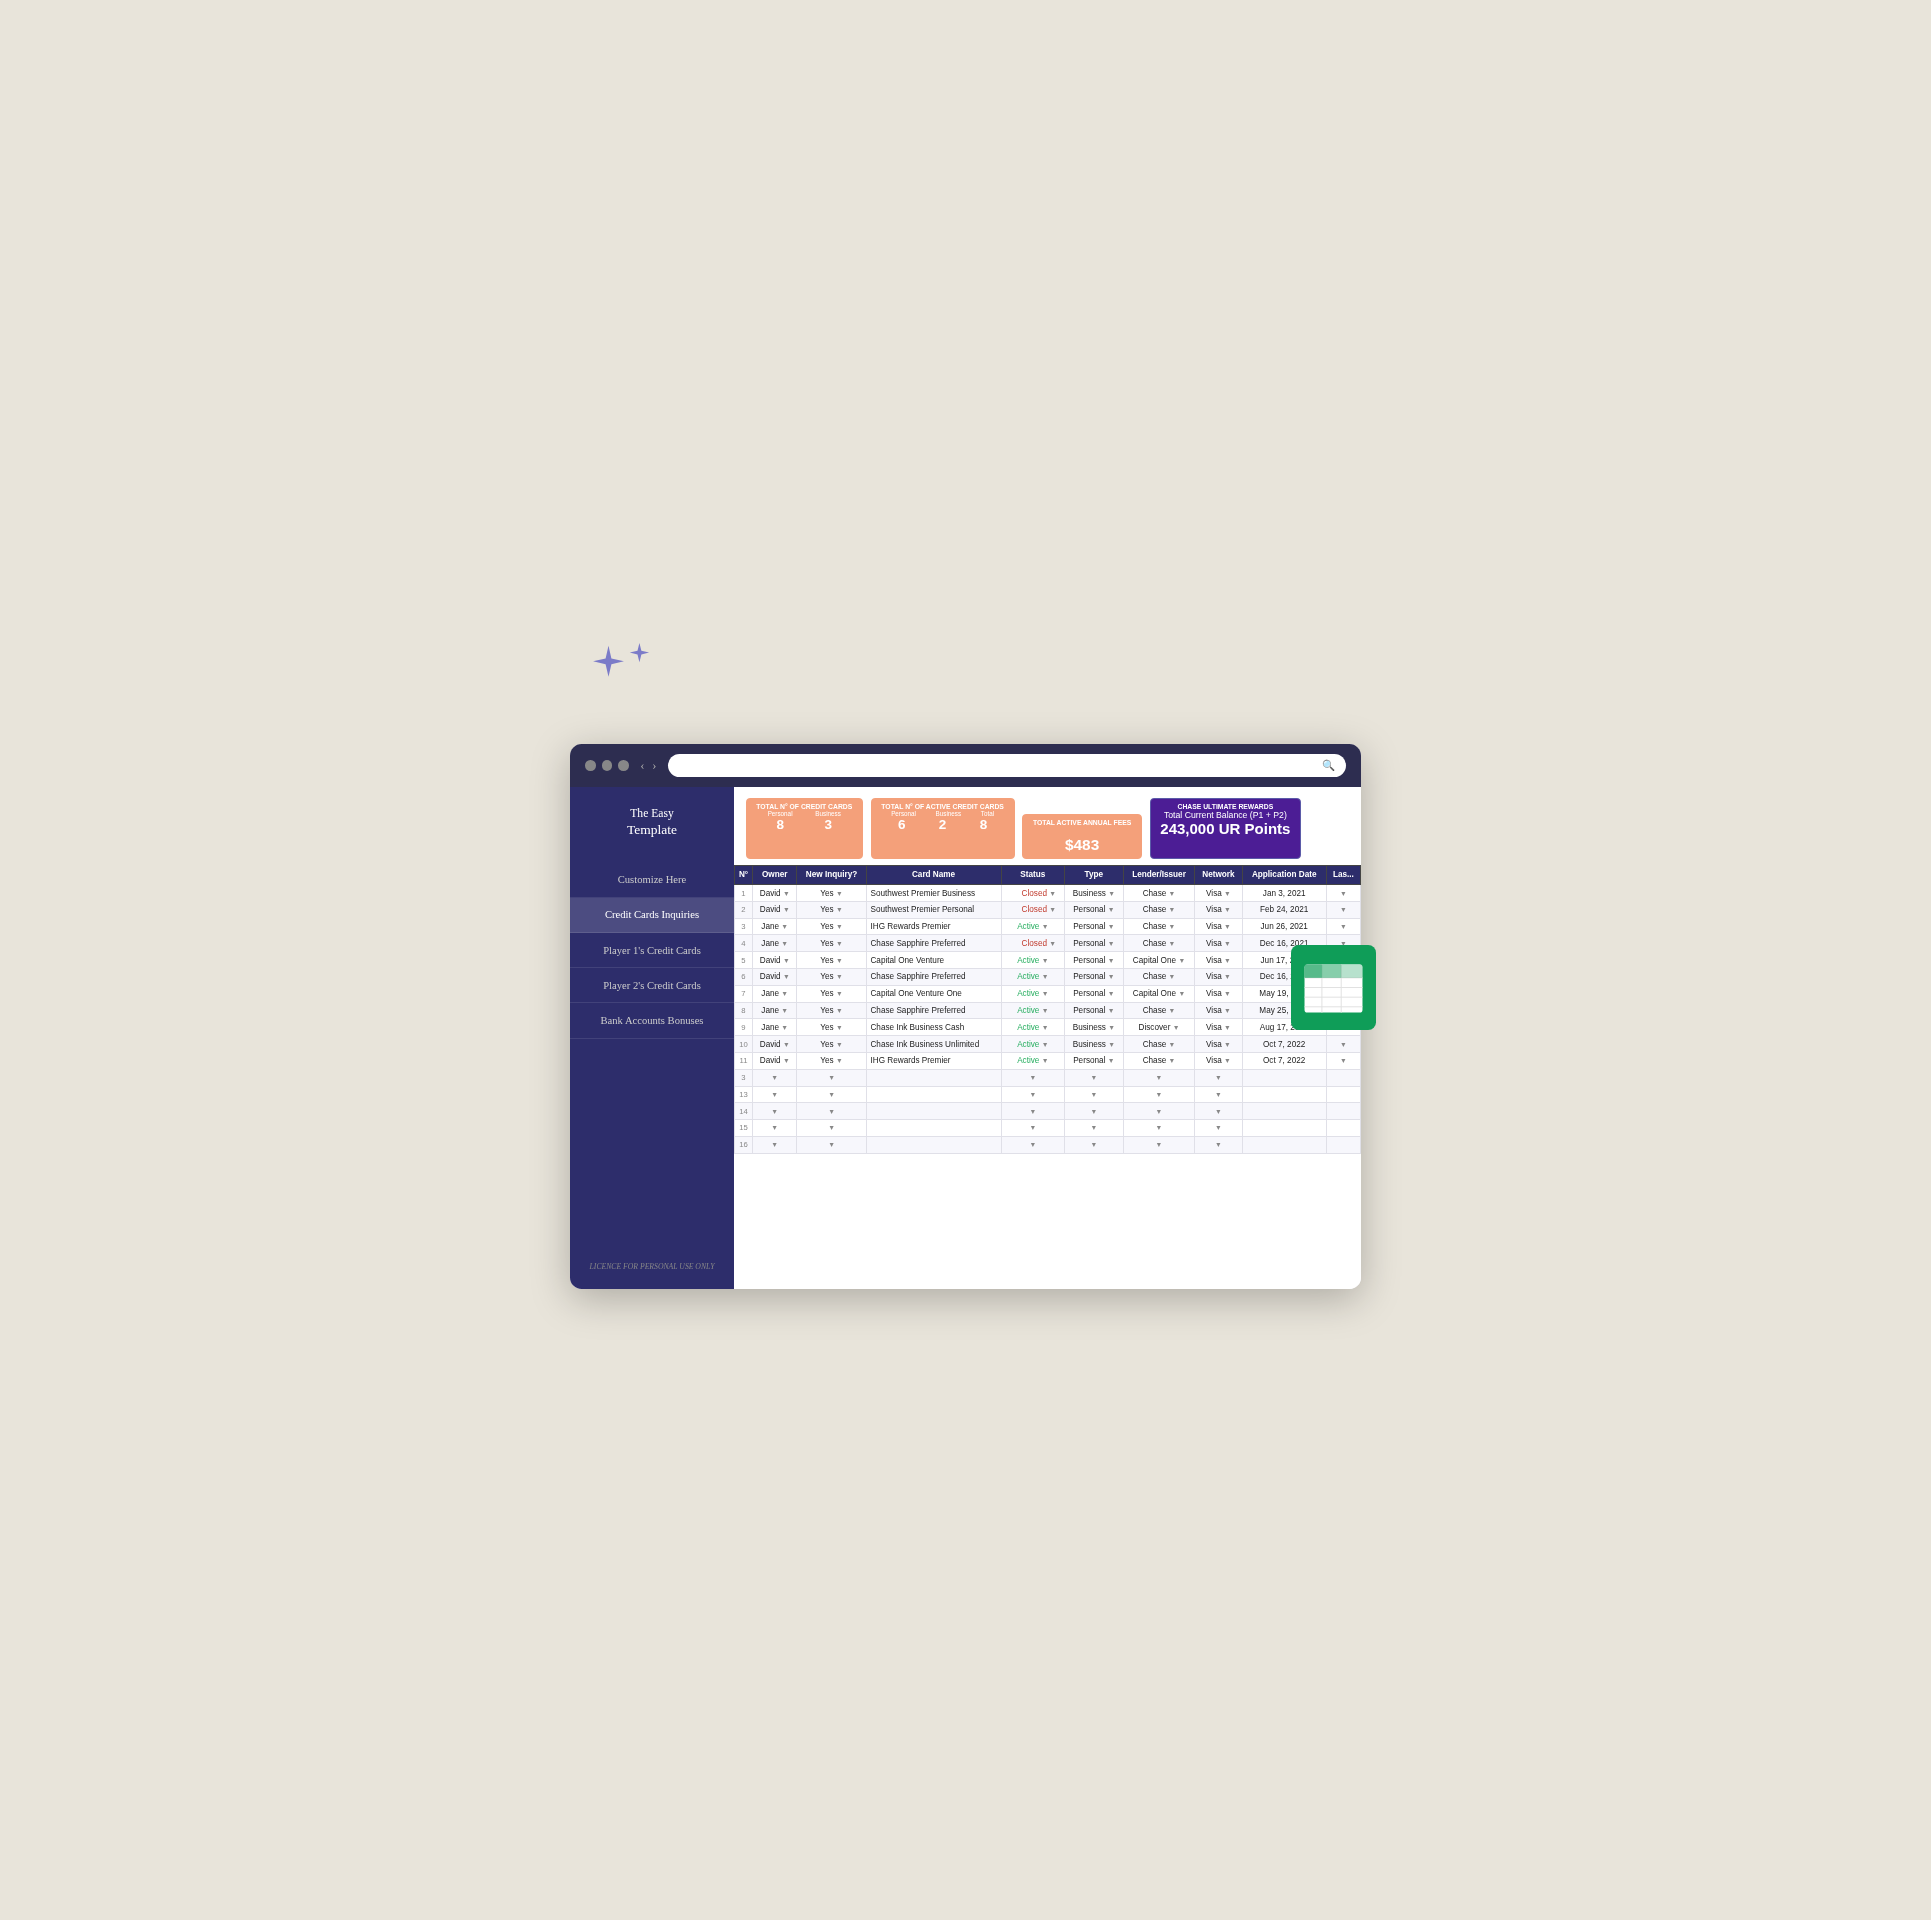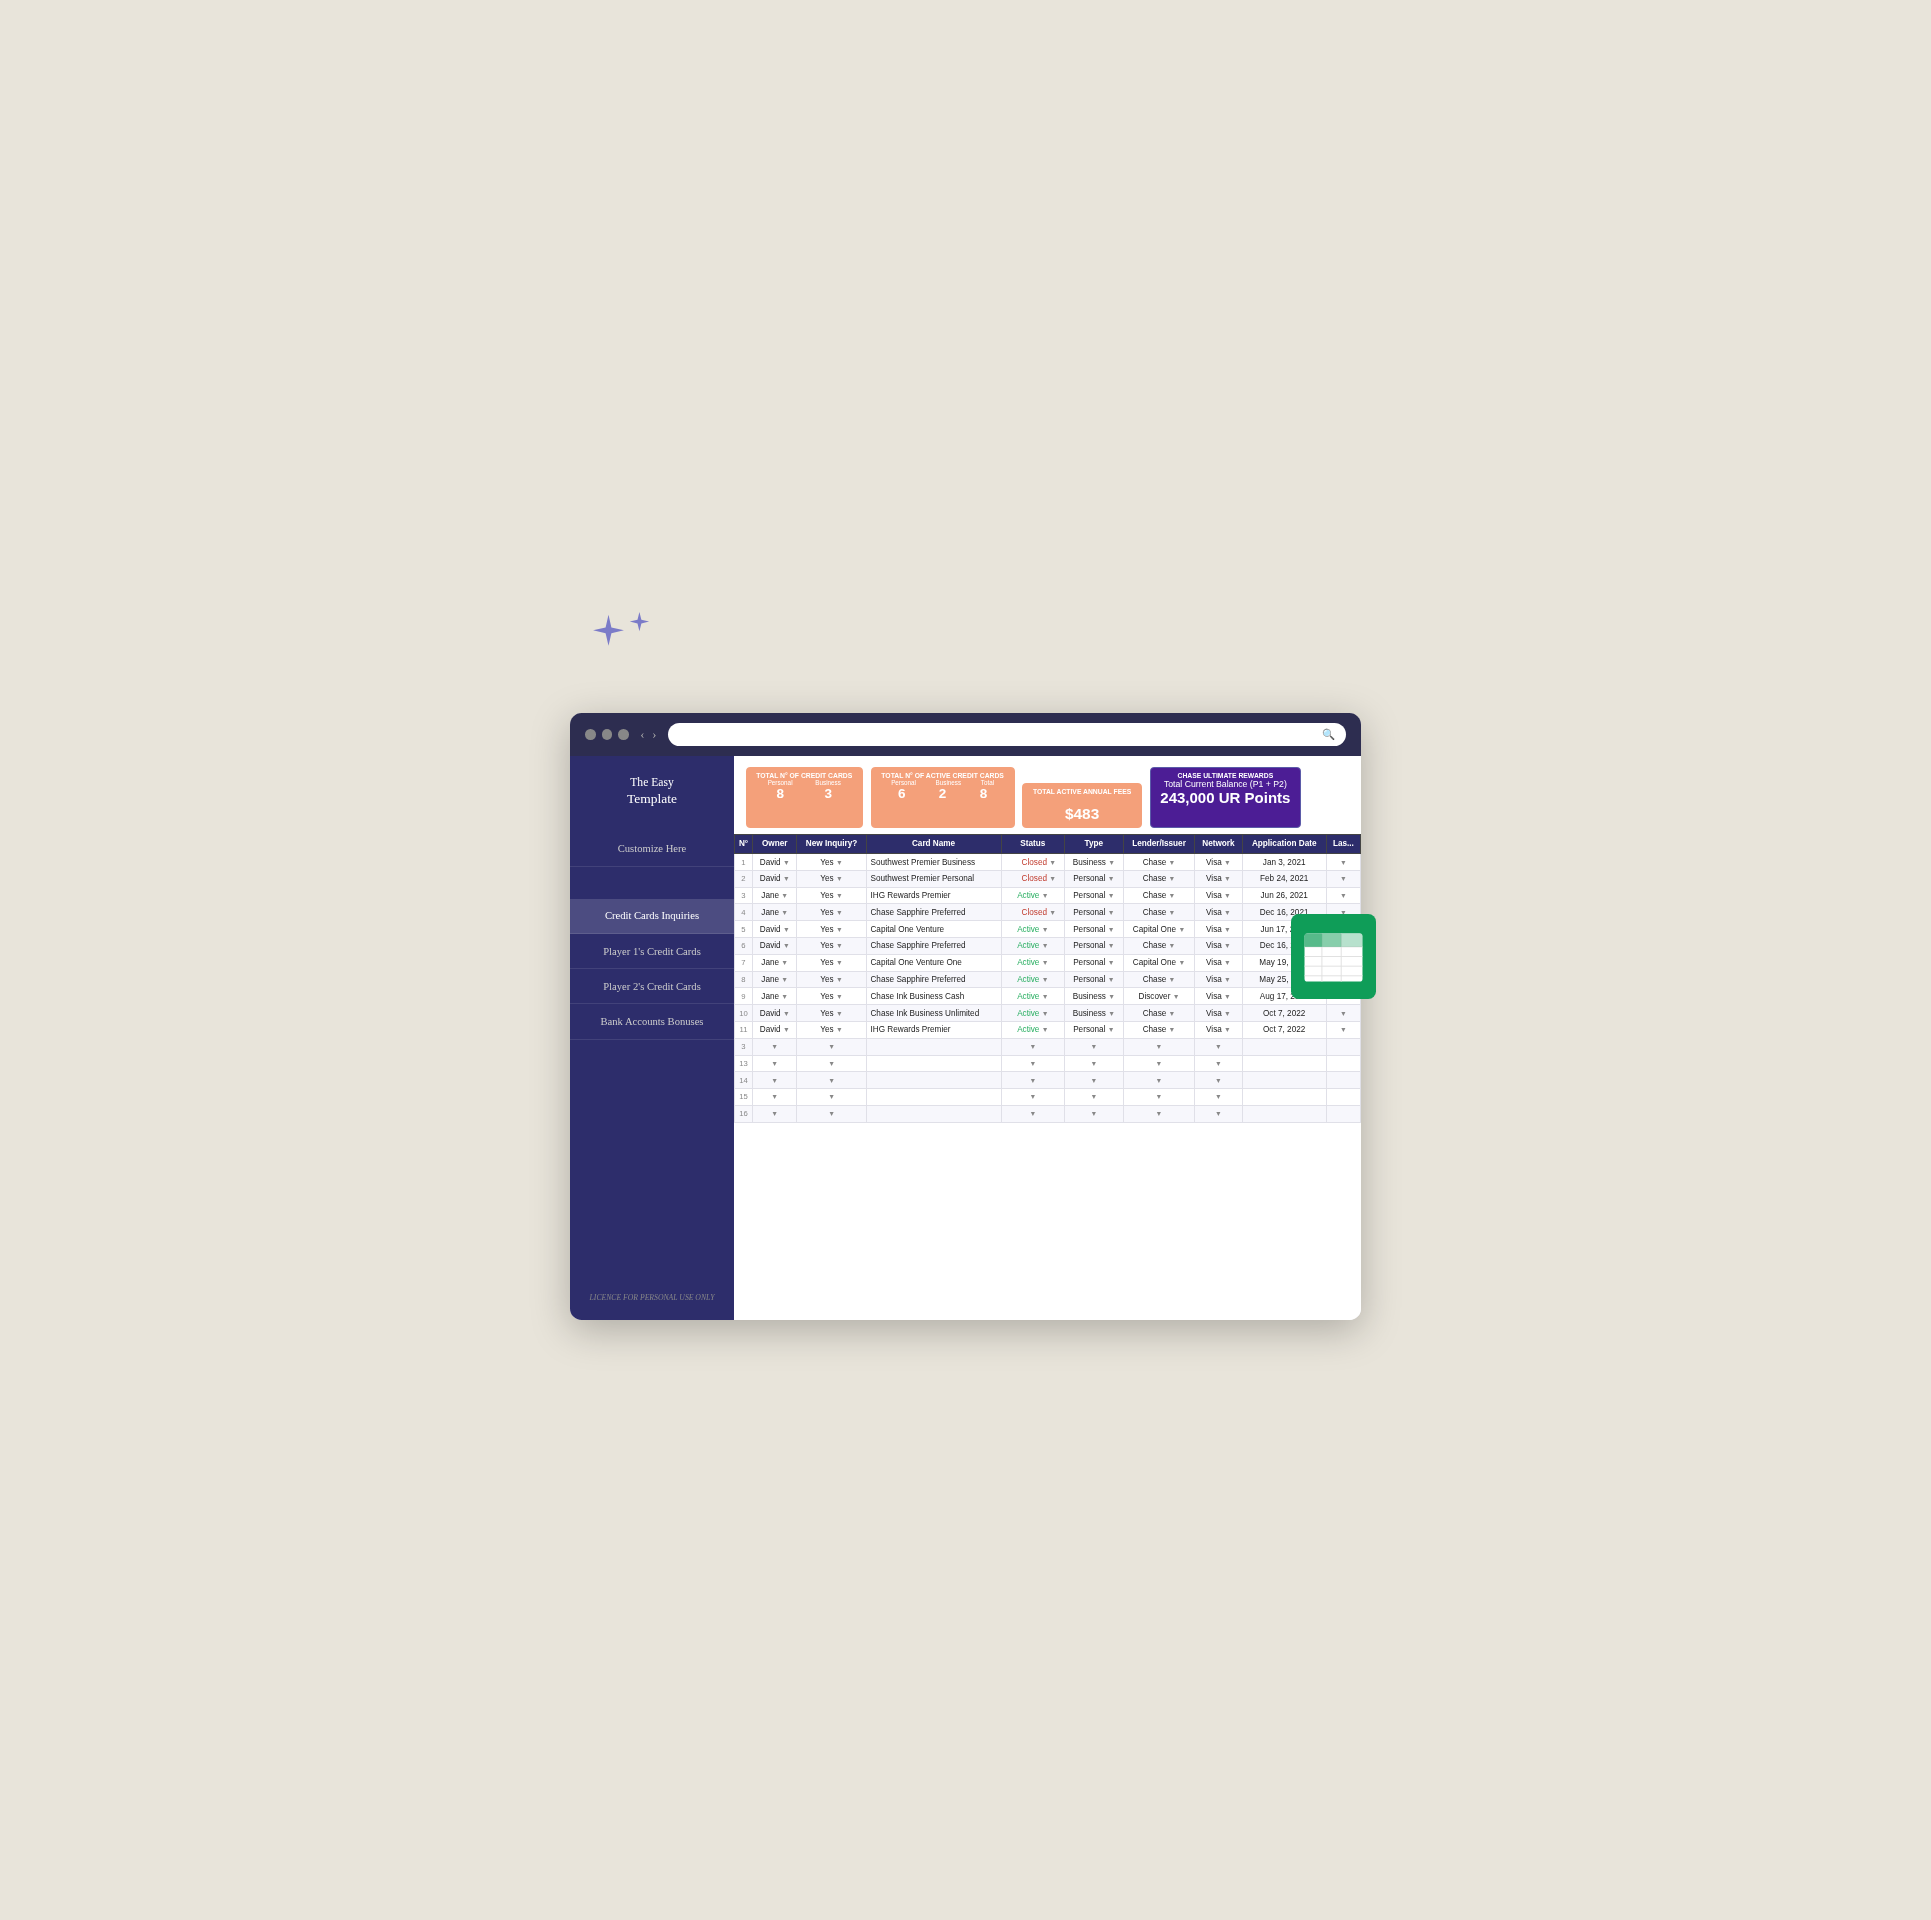--- a/index.html
+++ b/index.html
@@ -85,21 +85,21 @@
       align-items: center;
       justify-content: flex-end;
       padding-right: 9.7px;
     }
     .search-icon-sm {
       color: #888;
       font-size: 10.6px;
     }
     .spreadsheet-container {
       display: flex;
-      height: 564px;
+      height: 502px;
     }
     .sidebar {
       background: #2d2d6b;
       width: 164px;
       min-width: 164px;
       display: flex;
       flex-direction: column;
       align-items: center;
       padding: 19.3px 0 9.7px 0;
       color: white;
@@ -125,21 +125,20 @@
       padding: 11.6px 9.7px;
       text-align: center;
       font-size: 10.6px;
       color: #ccc;
       cursor: pointer;
       border-bottom: 1px solid rgba(255,255,255,0.1);
     }
     .sidebar-item.active {
       background: rgba(255,255,255,0.15);
       color: white;
-      margin-top: 32px;
     }
     .sidebar-footer {
       font-size: 7.7px;
       color: #888;
       text-align: center;
       padding: 7.7px;
       font-style: italic;
     }
     .main-content {
       flex: 1;

